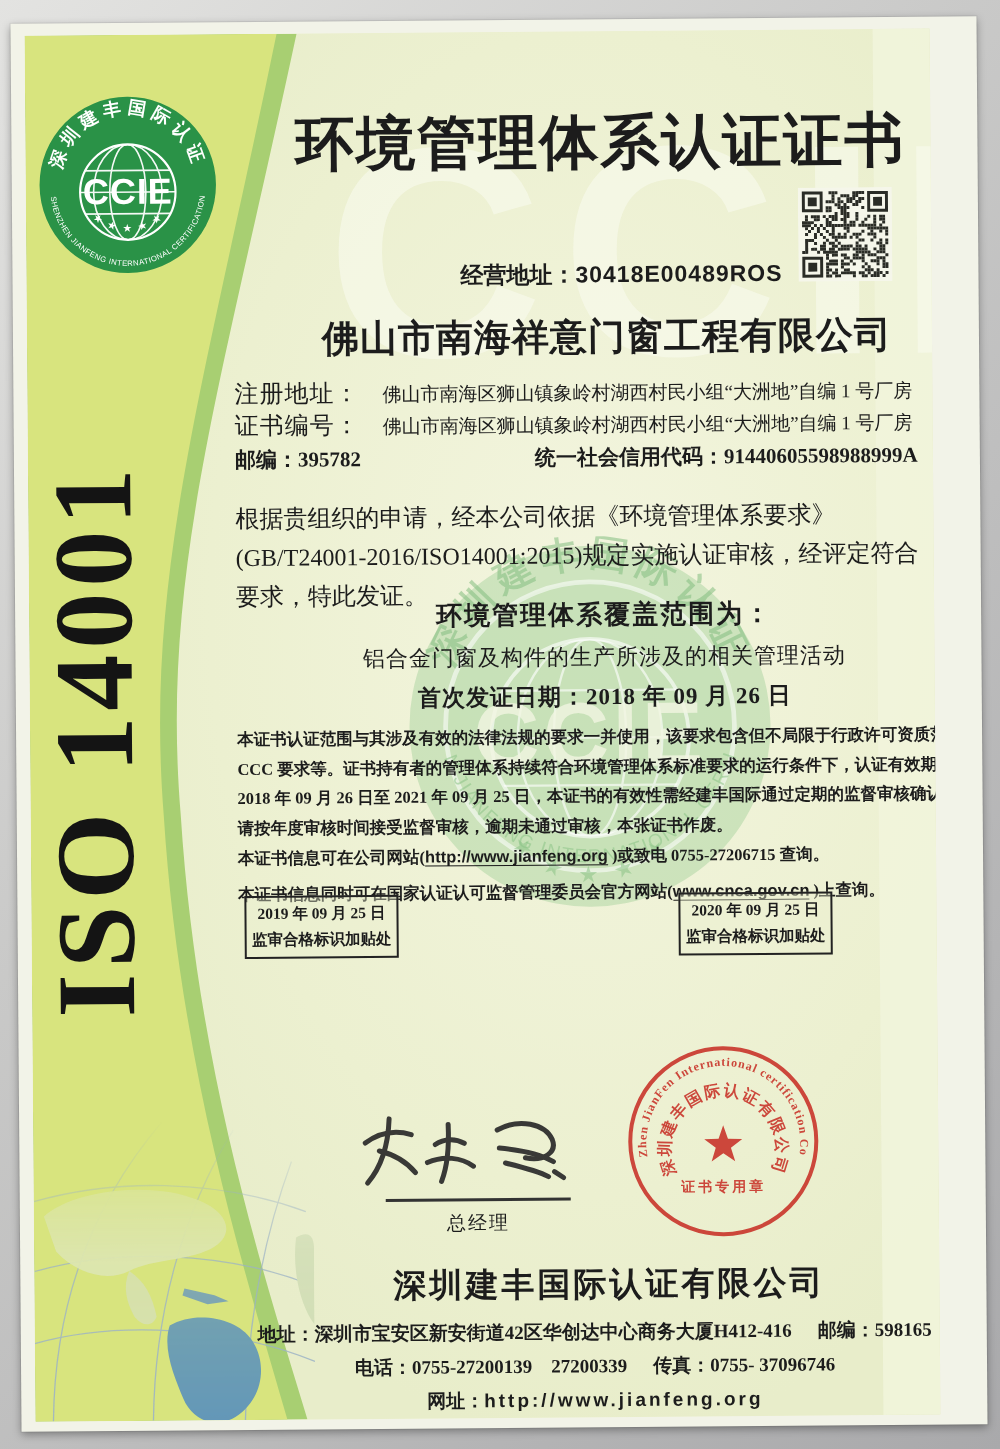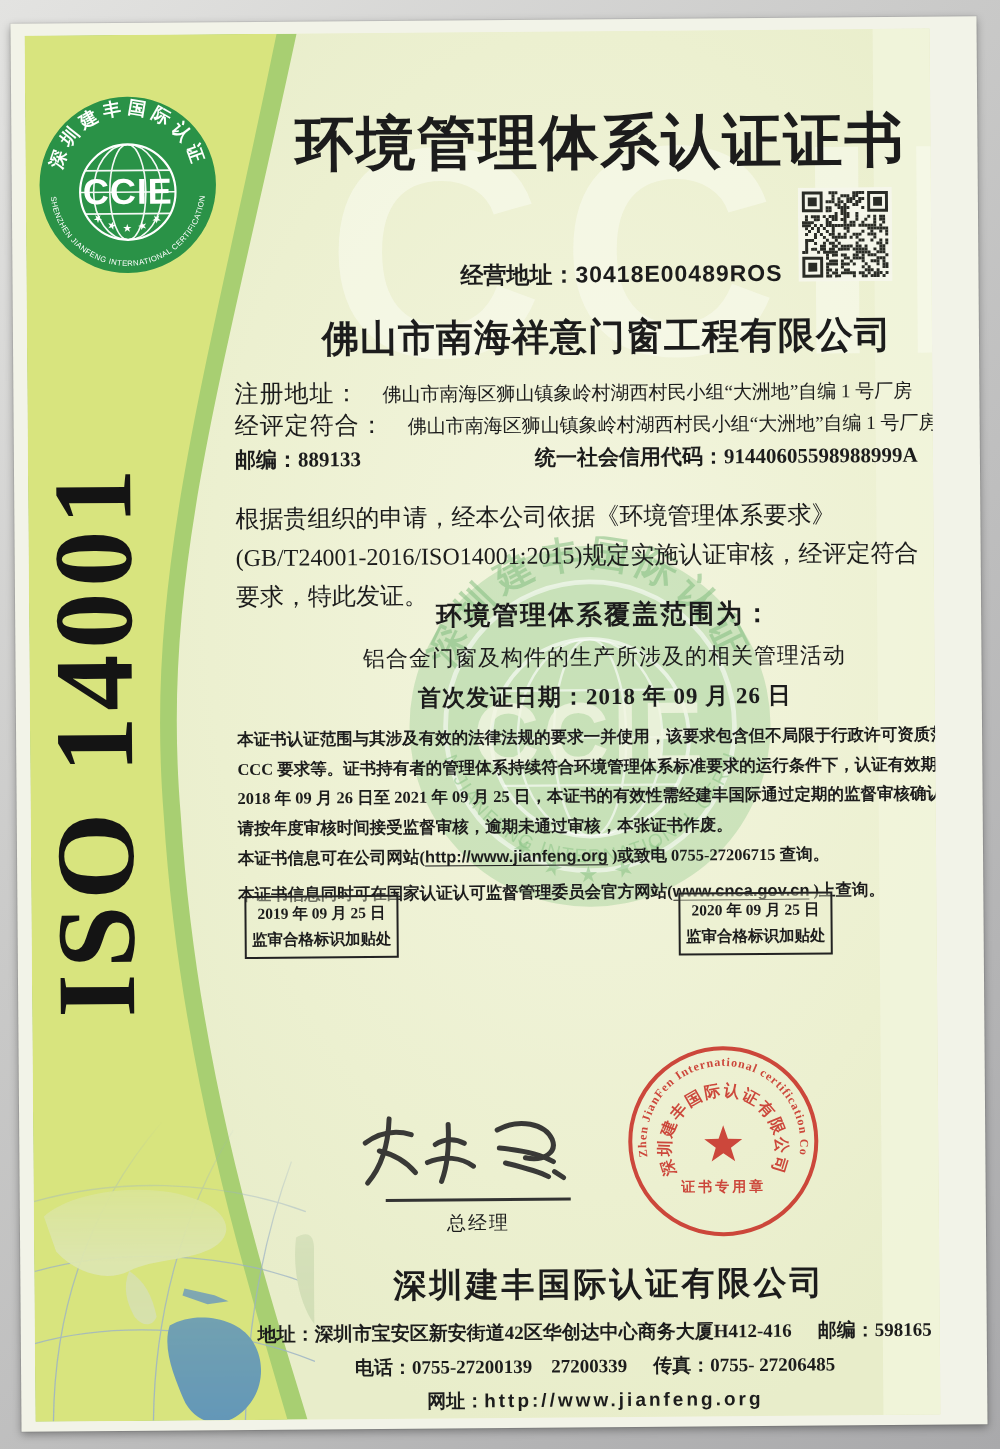--- a/index.html
+++ b/index.html
@@ -512,25 +512,25 @@
         <rect x="6" y="72" width="9" height="9"></rect>
       </g>
     </svg>
 
     <div class="layer company">佛山市南海祥意门窗工程有限公司</div>
 
     <div class="layer addr-row" style="top:344px;">
       <span class="lbl">注册地址：</span><span>佛山市南海区狮山镇象岭村湖西村民小组“大洲地”自编 1 号厂房</span>
     </div>
     <div class="layer addr-row" style="top:376px;">
-      <span class="lbl">经评定符合：</span><span>佛山市南海区狮山镇象岭村湖西村民小组“大洲地”自编 1 号厂房</span>
+      <span class="lbl">证书编号：</span><span>佛山市南海区狮山镇象岭村湖西村民小组“大洲地”自编 1 号厂房</span>
     </div>
 
     <div class="layer postal-row">
-      <span>邮编：</span><span>889133</span>
+      <span>邮编：</span><span>395782</span>
       <span class="uscc">
         <span>统一社会信用代码：</span><span>91440605598988999A</span>
       </span>
     </div>
 
     <div class="layer grant">
       <div>根据贵组织的申请，经本公司依据《环境管理体系要求》</div>
       <div>(GB/T24001-2016/ISO14001:2015)规定实施认证审核，经评定符合</div>
       <div>要求，特此发证。</div>
     </div>
@@ -597,21 +597,21 @@
       <text x="100" y="150" text-anchor="middle" font-family="Liberation Serif, DejaVu Serif, serif" font-size="14" font-weight="bold" fill="#c9352b" letter-spacing="3">证书专用章</text>
     </svg>
 
     <div class="layer issuer-name">深圳建丰国际认证有限公司</div>
 
     <div class="layer footer-line" style="top:1288px;">
       <span>地址：</span><span>深圳市宝安区新安街道42区华创达中心商务大厦H412-416</span><span class="gap"></span><span>邮编：</span><span>598165</span>
     </div>
 
     <div class="layer footer-line" style="top:1322px;">
-      <span>电话：</span><span>0755-27200139　27200339</span><span class="gap"></span><span>传真：</span><span>0755- 27206485</span>
+      <span>电话：</span><span>0755-27200139　27200339</span><span class="gap"></span><span>传真：</span><span>0755- 37096746</span>
     </div>
 
     <div class="layer footer-line" style="top:1356px;">
       <span>网址：</span><span class="weburl">http://www.jianfeng.org</span>
     </div>
 
   </div>
 </div>
 
 </body></html>

